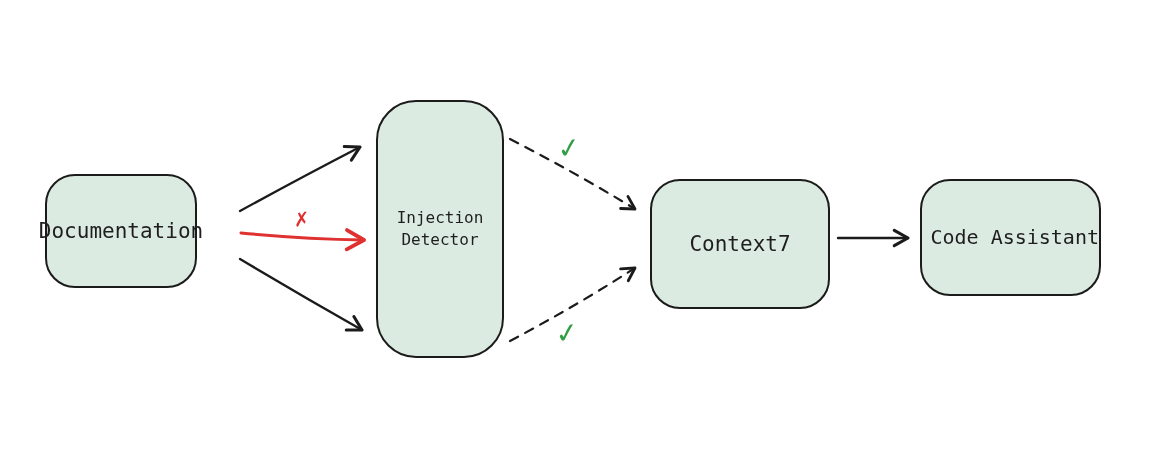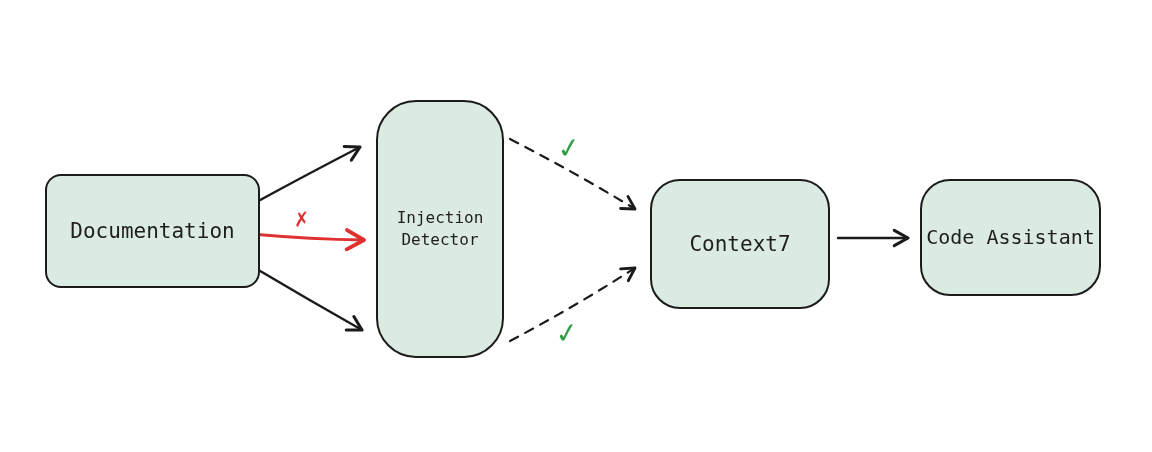--- a/index.html
+++ b/index.html
@@ -30,39 +30,40 @@
     display: flex;
     align-items: center;
     justify-content: center;
     text-align: center;
     font-size: 21px;
     line-height: 1.35;
     white-space: pre-line;
   }
   .node-documentation {
     left: 45px; top: 174px;
-    width: 215px; height: 114px;
-    border-radius: 16px;
+    width: 152px; height: 114px;
+    border-radius: 30px;
   }
   .node-injection-detector {
     left: 376px; top: 100px;
     width: 128px; height: 258px;
     border-radius: 40px;
     font-size: 16px;
   }
   .node-context7 {
     left: 650px; top: 179px;
     width: 180px; height: 130px;
     border-radius: 30px;
   }
   .node-code-assistant {
     left: 920px; top: 179px;
     width: 181px; height: 117px;
     border-radius: 30px;
     font-size: 20px;
+    justify-content: flex-end;
   }
   .marker-glyph {
     position: absolute;
     font-weight: bold;
     line-height: 1;
     user-select: none;
   }
   .marker-reject {
     left: 294px; top: 206px;
     font-size: 24px;

